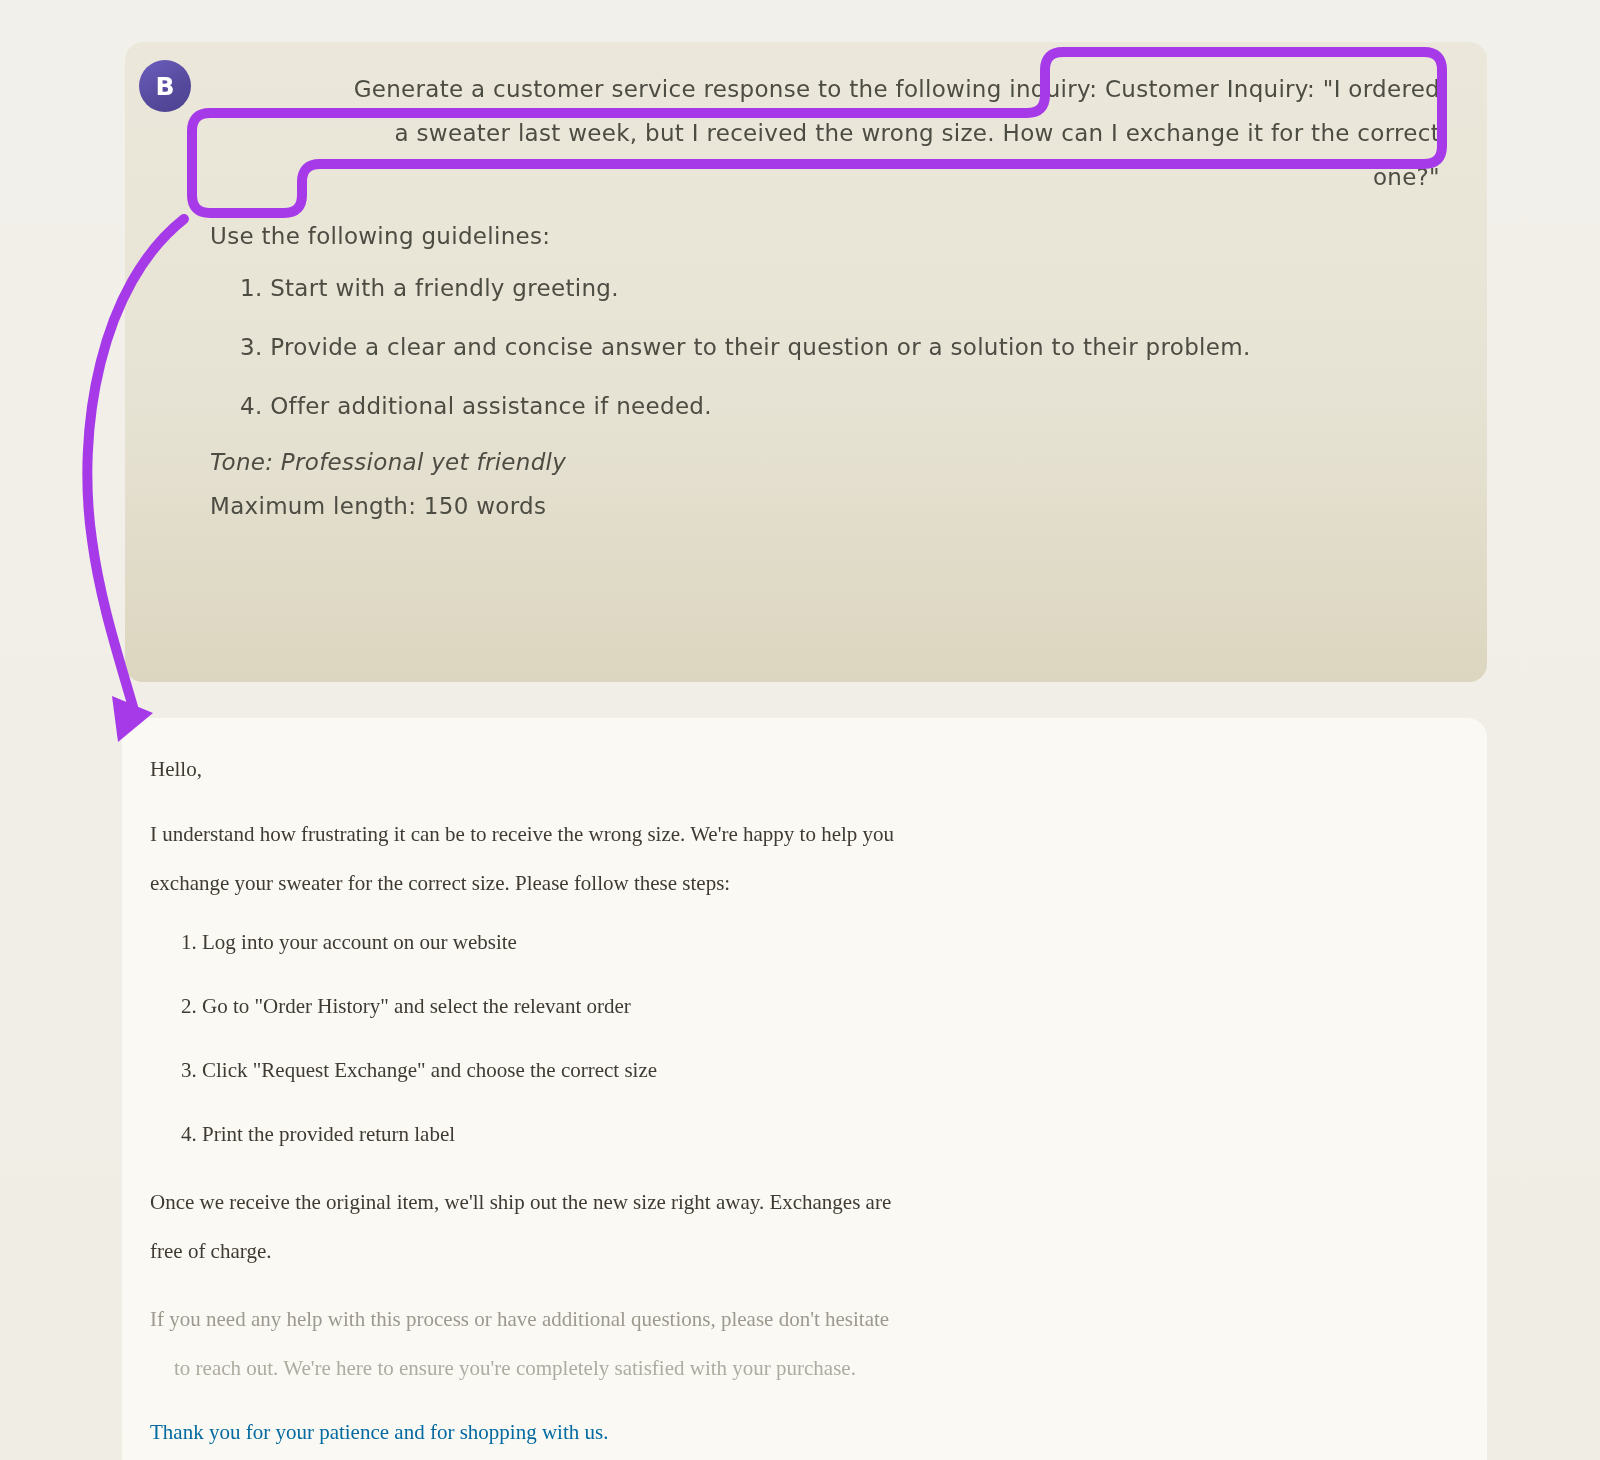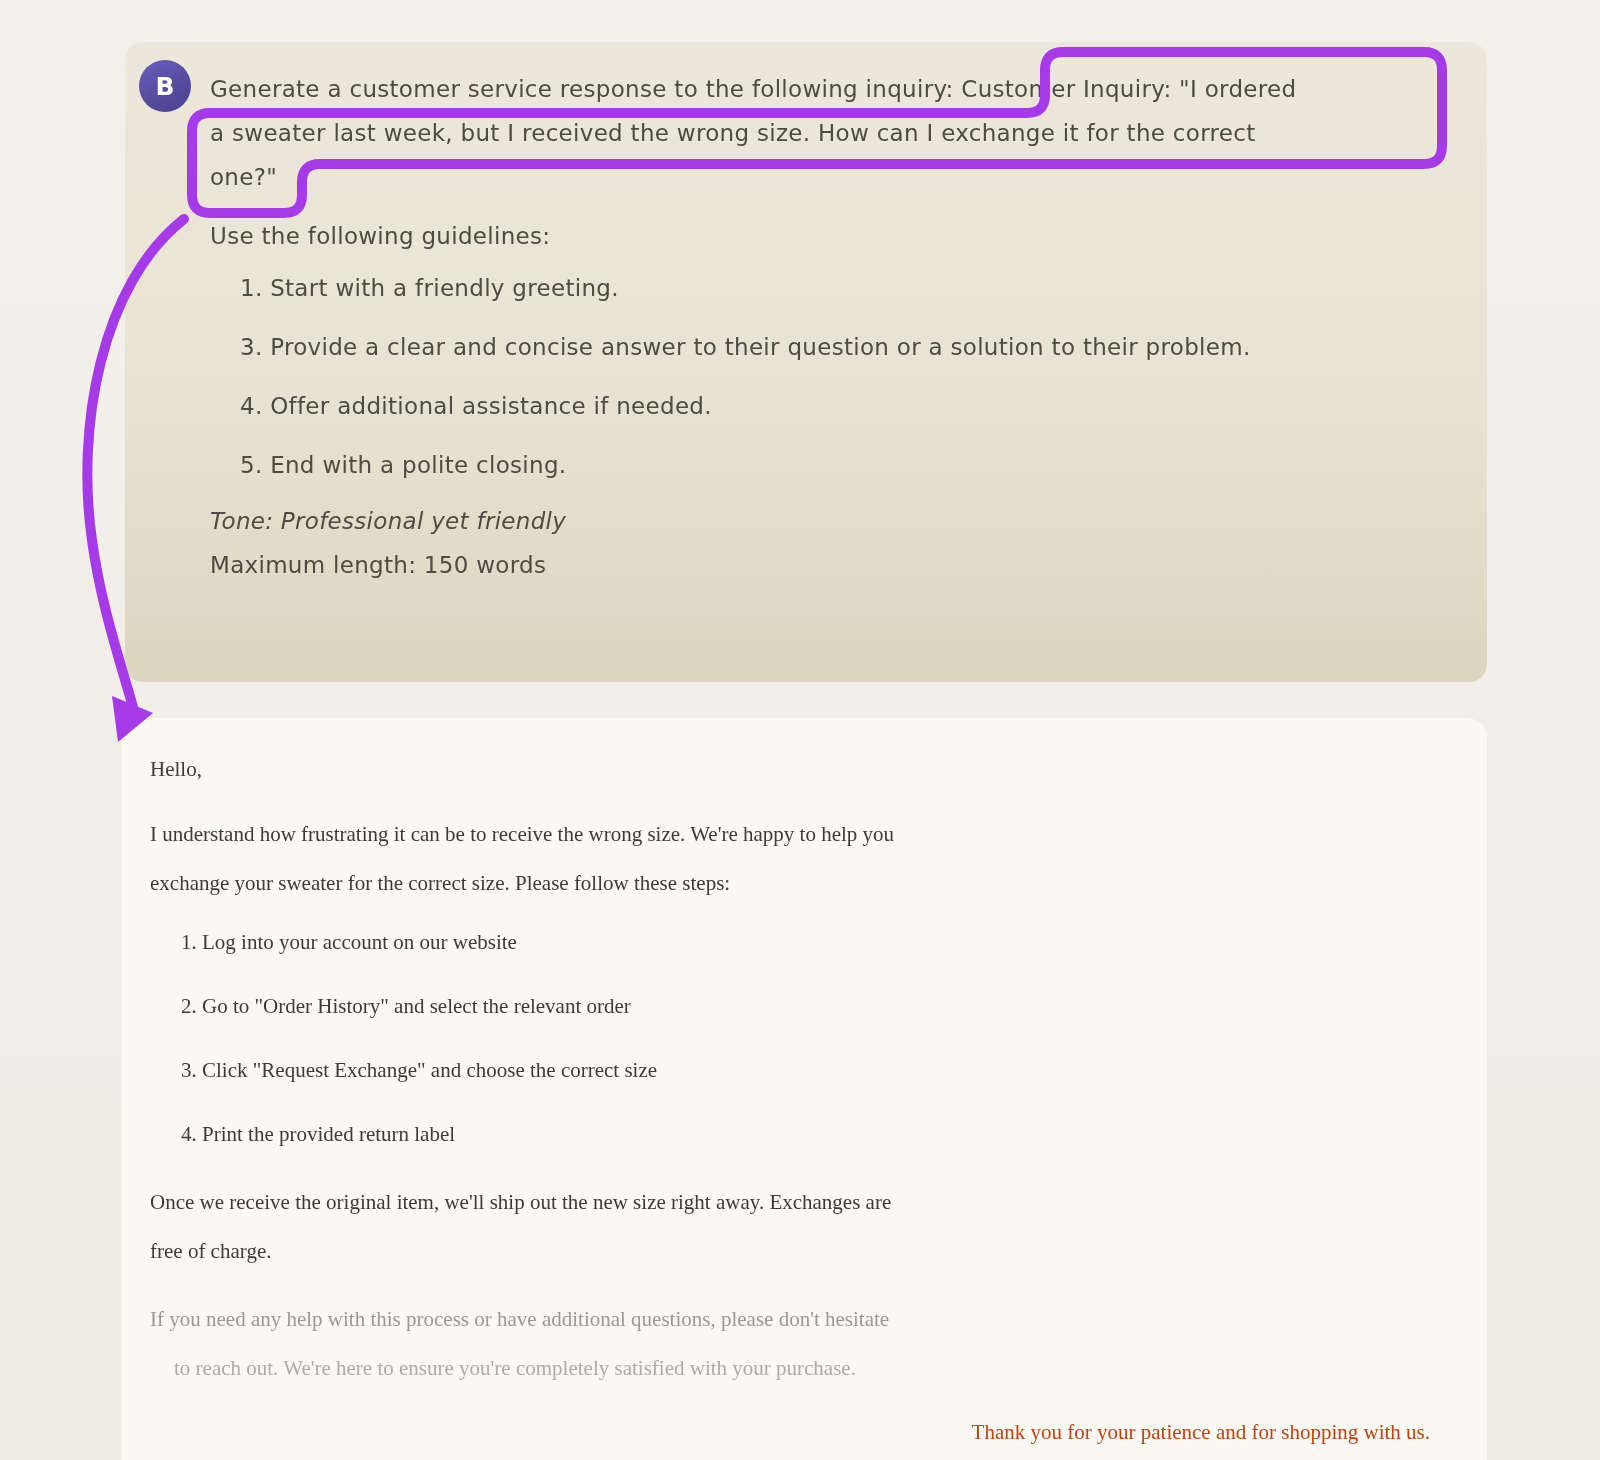--- a/index.html
+++ b/index.html
@@ -20,21 +20,21 @@
   .avatar{
     position:absolute;left:14px;top:18px;width:52px;height:52px;border-radius:50%;
     background:linear-gradient(150deg,#6b5ec0 0%,#574b9e 55%,#4c4090 100%);
     color:#ffffff;font-size:25px;font-weight:bold;
     display:flex;align-items:center;justify-content:center;
   }
   .prompt-text{
     position:absolute;left:85px;top:25px;width:1230px;
     font-size:23px;line-height:44px;letter-spacing:0.3px;color:#4d4c43;
   }
-  .p-line{white-space:nowrap;}
+  .p-line{white-space:nowrap;text-align:right;}
   .guidelines-label{margin-top:15px;}
   .g-item{margin-top:15px;padding-left:30px;white-space:nowrap;}
   .g-item.first{margin-top:8px;}
   .tone-line{margin-top:12px;font-style:italic;}
   .max-line{margin-top:0px;}
 
   
   .response-card{
     position:absolute;left:122px;top:718px;width:1365px;height:790px;
     border-radius:20px;
@@ -44,21 +44,21 @@
     position:absolute;left:28px;top:27px;width:1280px;
     font-family:"Liberation Serif","DejaVu Serif",serif;
     font-size:21px;line-height:49px;color:#3f3b32;
   }
   .r-para{margin-top:16px;}
   .r-step{margin-top:15px;padding-left:31px;white-space:nowrap;}
   .r-step.first{margin-top:10px;}
   .r-para.closing{margin-top:19px;}
   .fade-1{color:#9d998f;}
   .fade-2{color:#aeaba1;margin-left:24px;}
-  .faint{margin-top:15px;color:#c2410c;text-align:right;}
+  .faint{margin-top:15px;color:#0369a1;}
 
   
   .annotation-overlay{
     position:absolute;left:0;top:0;width:1600px;height:1460px;
     pointer-events:none;
   }
 </style>
 </head>
 <body>
 
@@ -67,21 +67,20 @@
     <span>B</span>
   </div>
   <div class="prompt-text">
     <div class="p-line">Generate a customer service response to the following inquiry: Customer Inquiry: "I ordered</div>
     <div class="p-line">a sweater last week, but I received the wrong size. How can I exchange it for the correct</div>
     <div class="p-line">one?"</div>
     <div class="guidelines-label">Use the following guidelines:</div>
     <div class="g-item first">1. Start with a friendly greeting.</div>
     <div class="g-item">3. Provide a clear and concise answer to their question or a solution to their problem.</div>
     <div class="g-item">4. Offer additional assistance if needed.</div>
-    <div class="g-item">5. End with a polite closing.</div>
     <div class="tone-line">Tone: Professional yet friendly</div>
     <div class="max-line">Maximum length: 150 words</div>
   </div>
 </div>
 
 <div class="response-card">
   <div class="response-text">
     <div>Hello,</div>
     <div class="r-para">
       <div>I understand how frustrating it can be to receive the wrong size. We're happy to help you</div>

